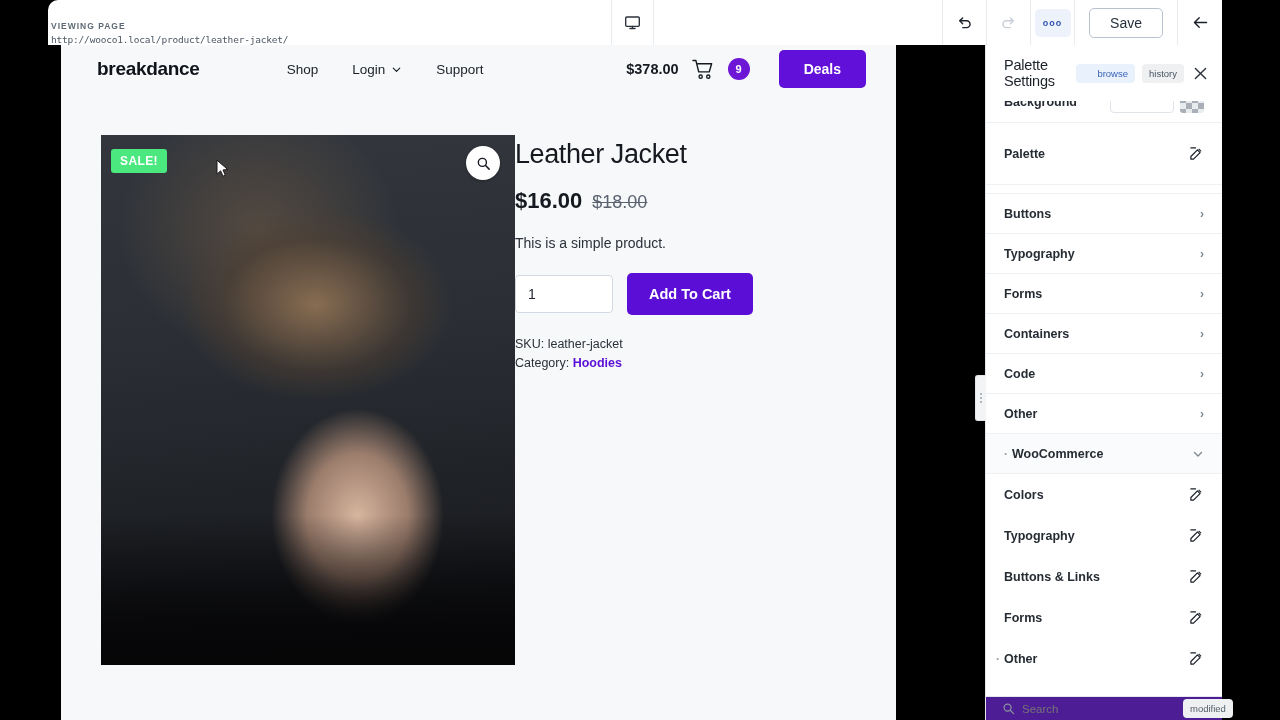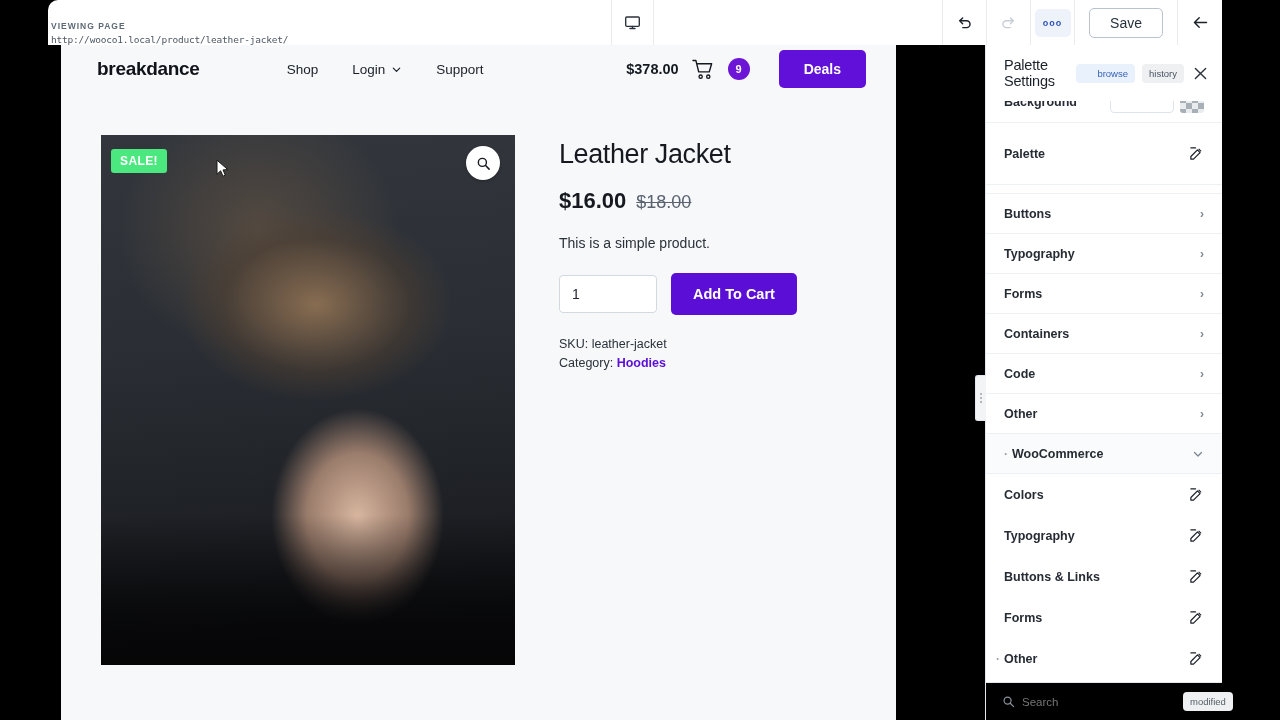--- a/index.html
+++ b/index.html
@@ -74,21 +74,21 @@
     width: 22px; height: 22px; border-radius: 50%; background: #6d16d6;
     color: #fff; font-size: 11px; font-weight: 700;
     display: flex; align-items: center; justify-content: center;
   }
   .deals-btn {
     margin-left: 16px; background: #6010d8; color: #fff; font-size: 14px;
     font-weight: 600; padding: 11px 25px; border-radius: 5px;
   }
 
   
-  .product-wrap { display: flex; padding: 42px 36px 0 40px; gap: 44px; }
+  .product-wrap { display: flex; padding: 42px 36px 0 40px; }
   .gallery { position: relative; width: 414px; height: 530px; overflow: hidden; background: #1d2024; }
   .photo {
     position: absolute; inset: 0;
     background:
       radial-gradient(ellipse 120px 150px at 62% 72%, rgba(226,190,166,0.95) 0%, rgba(196,155,131,0.75) 42%, rgba(60,58,60,0) 72%),
       radial-gradient(ellipse 170px 120px at 52% 32%, rgba(150,118,86,0.85) 0%, rgba(80,64,50,0.5) 55%, rgba(40,42,48,0) 80%),
       radial-gradient(ellipse 200px 180px at 38% 18%, rgba(120,96,72,0.5) 0%, rgba(30,32,38,0) 70%),
       linear-gradient(175deg, #33373d 0%, #2a2e34 40%, #1b1d21 78%, #0b0c0e 100%);
   }
   .photo-dark {
@@ -175,22 +175,22 @@
       linear-gradient(45deg, #a8afb6 25%, #e9ecef 25%, #e9ecef 75%, #a8afb6 75%);
     background-size: 12px 12px; background-position: 0 0, 6px 6px;
   }
   .sep { height: 9px; background: #fff; border-bottom: 1px solid #eef1f4; }
   .dot-marker { color: #9aa3ad; font-size: 12px; margin-right: 4px; }
   .chev { color: #7b858f; font-size: 12px; line-height: 1; }
   .row-label { display: flex; align-items: center; }
   .sub-row { height: 41px; padding-left: 18px; }
 
   .panel-foot {
-    height: 38px; border-top: 1px solid #e4e8ec; display: flex; align-items: center;
-    padding: 0 12px 0 16px; gap: 7px; background: #000000;
+    height: 24px; border-top: 1px solid #e4e8ec; display: flex; align-items: center;
+    padding: 0 12px 0 16px; gap: 7px; background: #4c1d95;
   }
   .search-input {
     border: none; outline: none; font-size: 11.5px; color: #8a929b; flex: 1;
     font-family: "Liberation Sans", sans-serif; background: transparent;
   }
   .foot-chip { font-size: 9.5px; background: #eef0f2; color: #566069; padding: 4px 7px; border-radius: 4px; }
   svg { display: block; }
 </style>
 </head>
 <body>

